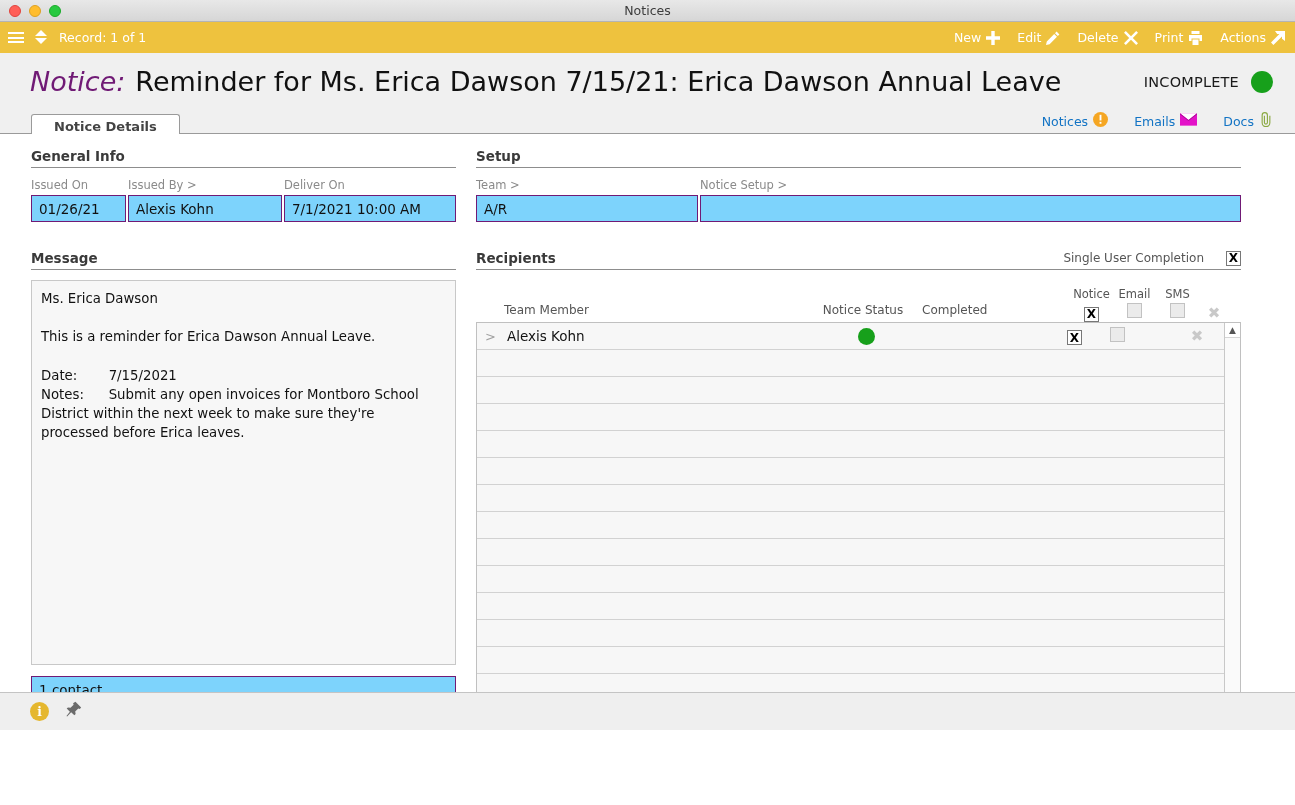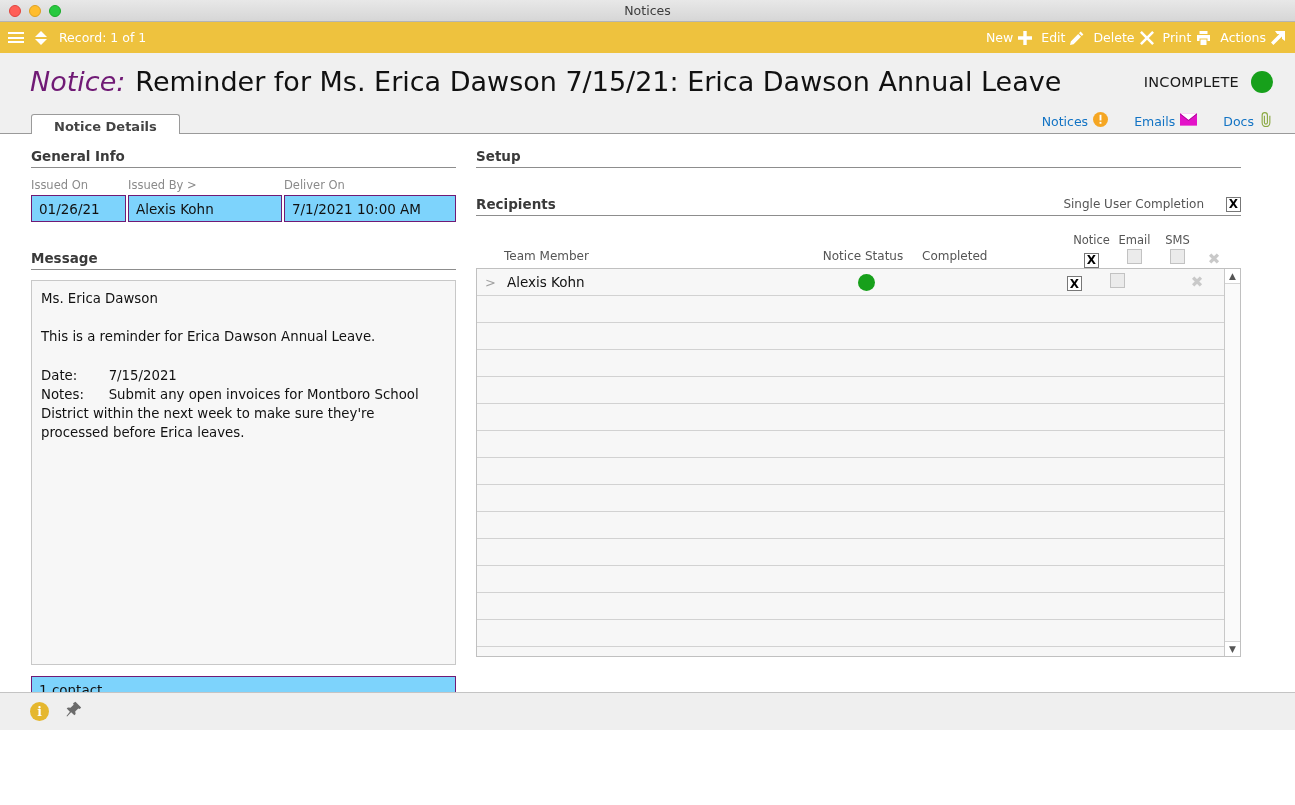--- a/index.html
+++ b/index.html
@@ -31,29 +31,29 @@
 
   
   .toolbar {
     height: 31px;
     background: #eec23e;
     display: flex; align-items: center;
     color: #ffffff;
     font-size: 12.5px;
     padding: 0 10px 0 6px;
   }
-  .tb-left { display: flex; align-items: center; gap: 9px; }
+  .tb-left { display: flex; gap: 9px; }
   .hamburger { display: flex; flex-direction: column; gap: 2.5px; cursor: pointer; padding: 2px; }
   .hamburger span { display: block; width: 16px; height: 2px; background: #fff; }
   .updown { display: flex; flex-direction: column; gap: 2px; cursor: pointer; }
   .updown .ar { width: 0; height: 0; border-left: 6px solid transparent; border-right: 6px solid transparent; }
   .updown .up { border-bottom: 6px solid #fff; }
   .updown .dn { border-top: 6px solid #fff; }
   .record-label { margin-left: 3px; font-size: 12.5px; }
-  .tb-right { margin-left: auto; display: flex; align-items: center; gap: 9px; }
+  .tb-right { margin-left: auto; display: flex; align-items: center; gap: 17px; }
   .tb-btn { display: flex; align-items: center; gap: 5px; cursor: pointer; font-size: 12.5px; }
   .tb-ico { display: inline-flex; align-items: center; justify-content: center; }
 
   
   .header {
     height: 57px;
     background: #f0f0f0;
     display: flex; align-items: center;
     padding: 0 22px 0 30px;
   }
@@ -340,20 +340,30 @@
     <div style="margin-top:11px;">
       <div class="field-box">1 contact</div>
     </div>
   </div>
 
   <div class="col-right">
 
     <div>
       <div class="sect-title">Setup</div>
       <div class="sect-rule"></div>
+      <div class="fields-row">
+        <div style="width:222px;">
+          <div class="field-label">Team &gt;</div>
+          <div class="field-box">A/R</div>
+        </div>
+        <div style="width:541px;margin-left:2px;">
+          <div class="field-label">Notice Setup &gt;</div>
+          <div class="field-box"></div>
+        </div>
+      </div>
     </div>
 
     <div style="margin-top:28px;">
       <div class="sect-head-row">
         <div class="sect-title">Recipients</div>
         <div class="sect-head-right">
           <span class="suc-label">Single User Completion</span>
           <span class="chk">X</span>
         </div>
       </div>

